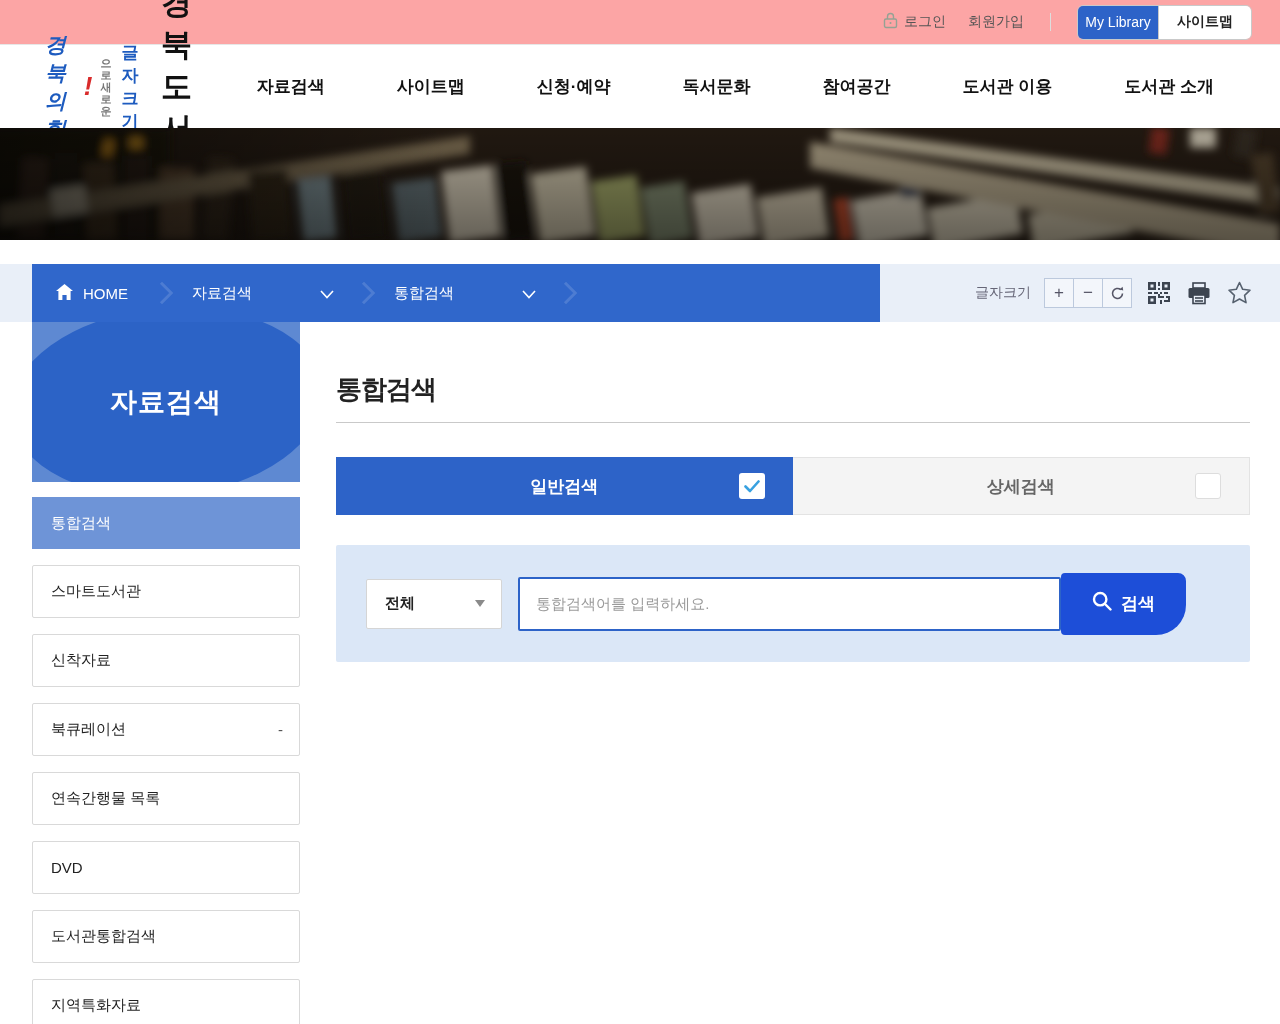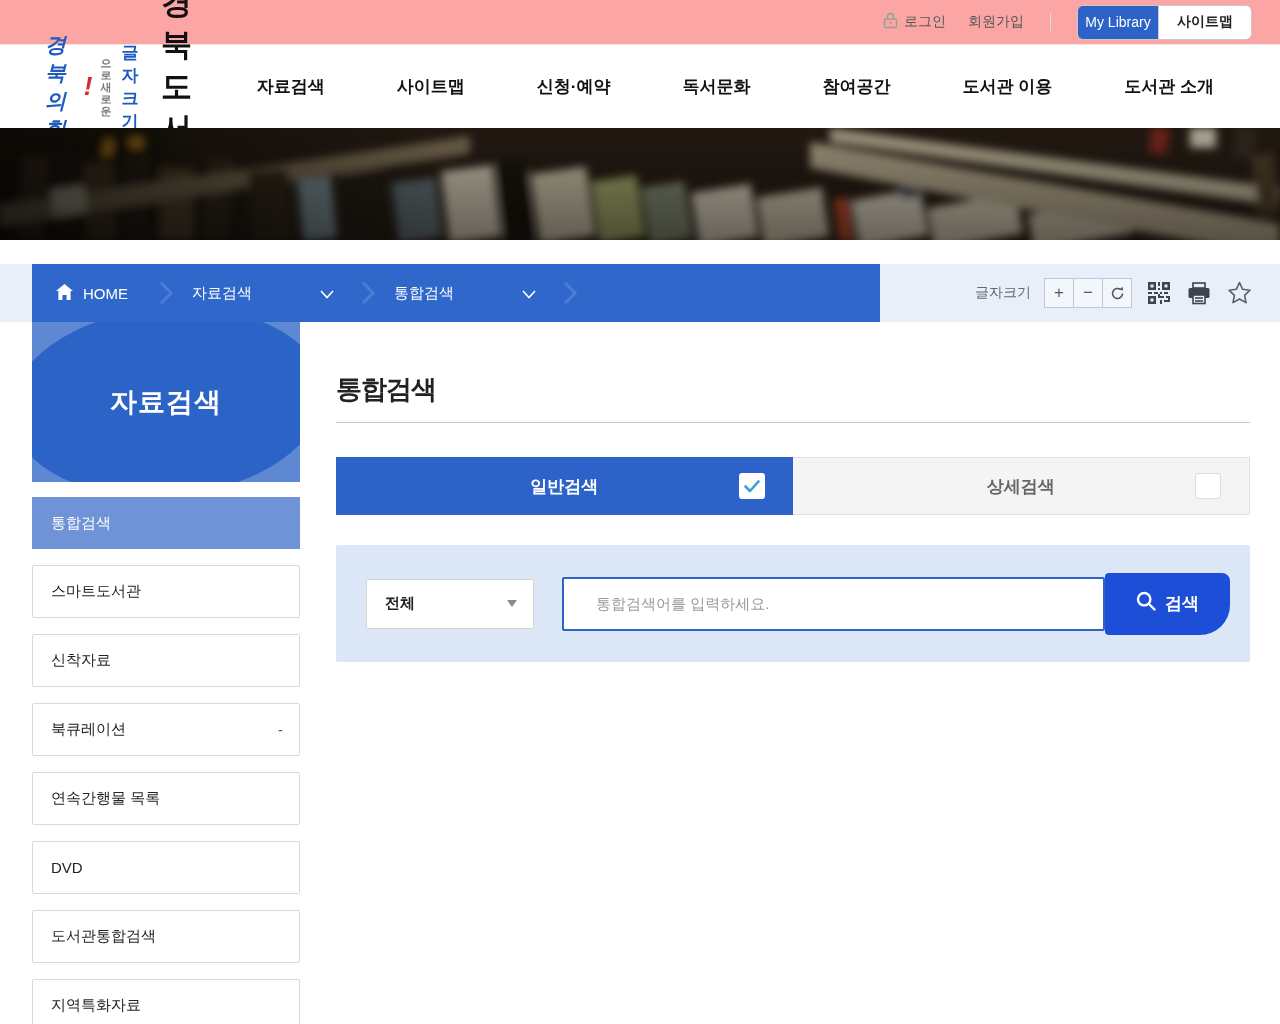--- a/index.html
+++ b/index.html
@@ -75,27 +75,27 @@
   .tab { flex:1; position:relative; display:flex; align-items:center; justify-content:center;
     font-size:17px; font-weight:700; cursor:pointer; }
   .tab-on { background:#2d63c8; color:#fff; }
   .tab-off { background:#f4f4f4; color:#666; border:1px solid #e3e3e3; border-left:none; }
   .tab-check { position:absolute; right:28px; top:50%; transform:translateY(-50%); width:26px; height:26px;
     background:#fff; border-radius:3px; display:flex; align-items:center; justify-content:center; }
   .tab-off .tab-check { border:1px solid #ddd; }
 
   .search-panel { margin-top:30px; height:117px; background:#dbe7f7; border-radius:2px;
     display:flex; align-items:center; padding-left:30px; }
-  .cat-select { width:168px; height:50px; background:#fff; border:1px solid #d5d5d5; border-radius:2px;
+  .cat-select { width:136px; height:50px; background:#fff; border:1px solid #d5d5d5; border-radius:2px;
     display:flex; align-items:center; justify-content:space-between; padding:0 16px 0 18px;
     font-size:15px; font-weight:700; color:#222; cursor:pointer; }
   .cat-arrow { width:0; height:0; border-left:5px solid transparent; border-right:5px solid transparent;
     border-top:7px solid #8a8a8a; }
-  .search-input { margin-left:28px; width:543px; height:54px; border:2px solid #2d63c8; border-radius:2px;
-    padding:0 32px; font-size:15px; color:#0f172a; outline:none; font-family:inherit; }
+  .search-input { margin-left:16px; width:543px; height:54px; border:2px solid #2d63c8; border-radius:2px;
+    padding:0 16px; font-size:15px; color:#0f172a; outline:none; font-family:inherit; }
   .search-input::placeholder { color:#9a9a9a; }
   .search-btn { width:125px; height:62px; background:#1d4ed8; border:none; cursor:pointer;
     border-radius:4px 8px 30px 4px; display:flex; align-items:center; justify-content:center; gap:9px;
     color:#fff; font-size:17px; font-weight:700; font-family:inherit; }
 </style>
 </head>
 <body>
 
 <div class="topbar">
   <div class="util">

